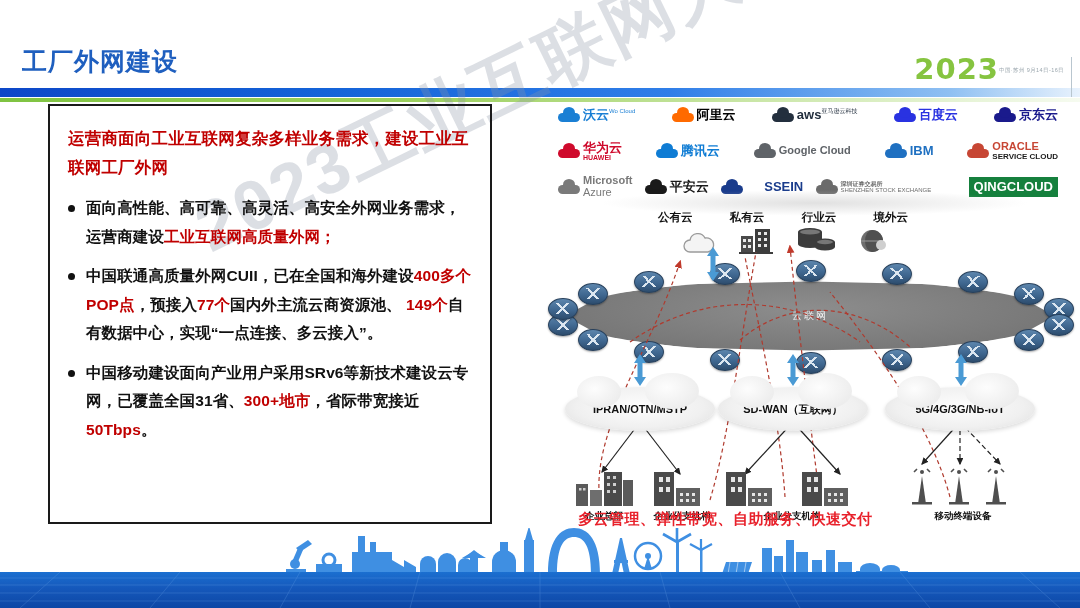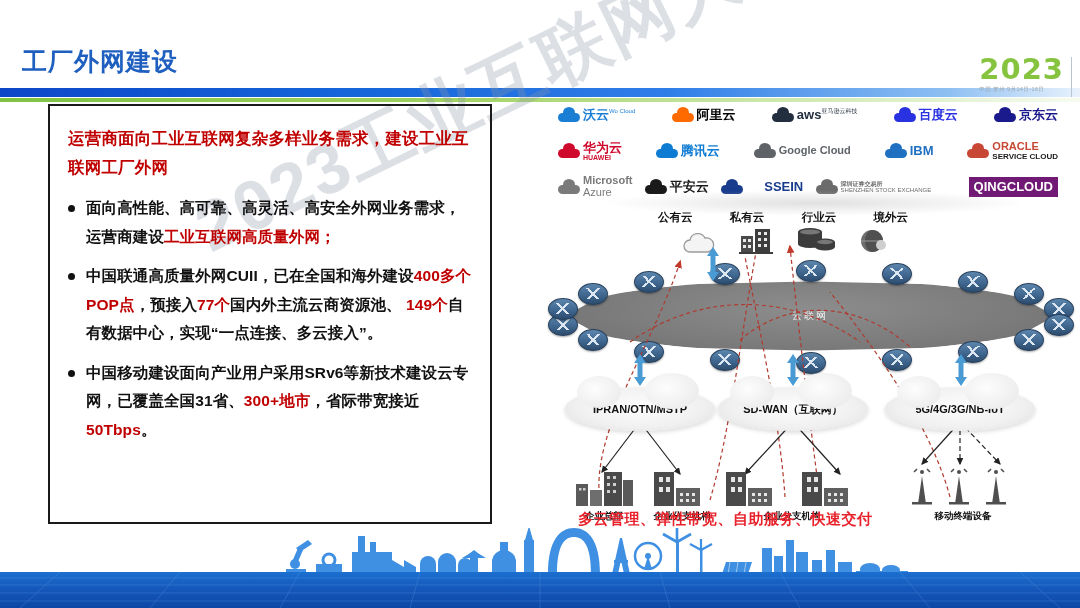--- a/index.html
+++ b/index.html
@@ -20,21 +20,21 @@
     position:absolute;left:0;top:63px;width:1080px;height:9px;
     background:linear-gradient(to right,#0d47c8 0%,#1463d8 30%,#2f7ee8 62%,#8fc0f2 88%,#e8f2fd 100%);
   }
   #header-bar-green{
     position:absolute;left:0;top:73px;width:1080px;height:4px;
     background:linear-gradient(to right,#7fc341 0%,#9ed160 40%,#d6ecbb 78%,#f6fbf0 100%);
   }
 
   
   #conf-logo{position:absolute;right:8px;top:30px;height:48px;display:flex;align-items:flex-start;}
-  #logo-year-block{display:flex;flex-direction:column;align-items:flex-start;padding-right:7px;}
+  #logo-year-block{display:flex;align-items:center;padding-right:7px;}
   #logo-year{
     font-size:29px;font-weight:bold;color:#86c440;letter-spacing:1px;line-height:29px;
     font-family:"DejaVu Sans",sans-serif;
   }
   #logo-date{font-size:5.5px;color:#9aa6ad;letter-spacing:.4px;margin-top:2px;white-space:nowrap;}
   #logo-divider{width:1px;background:#b9c6cf;height:40px;margin-top:2px;}
   #logo-right{display:flex;flex-direction:column;padding-left:8px;}
   #logo-cn{
     font-size:22px;font-weight:bold;color:#2a6fc4;letter-spacing:5px;line-height:24px;white-space:nowrap;
   }
@@ -297,21 +297,21 @@
         </div>
         <div class="vendor">
           <span class="cloud-glyph" style="color: rgb(107, 107, 107);"></span>
           <div style="display: flex; flex-direction: column; line-height: 1.05;">
             <div class="v-label" style="color: rgb(107, 107, 107); font-size: 6px;">深圳证券交易所</div>
             <div class="v-sub" style="color: rgb(107, 107, 107);">SHENZHEN STOCK EXCHANGE</div>
           </div>
         </div>
         <div class="vendor">
           <span class="cloud-glyph" style="color: rgb(255, 255, 255);"></span>
-          <div style="display: flex; flex-direction: column; line-height: 1.05; background: #701a75; padding: 3px 5px;">
+          <div style="display: flex; flex-direction: column; line-height: 1.05; background: #15803d; padding: 3px 5px;">
             <div class="v-label" style="color: rgb(255, 255, 255);">QINGCLOUD</div>
           </div>
         </div>
       </div>
     </div>
 
   <div id="cloud-types">
       <div>公有云</div>
       <div>私有云</div>
       <div>行业云</div>

